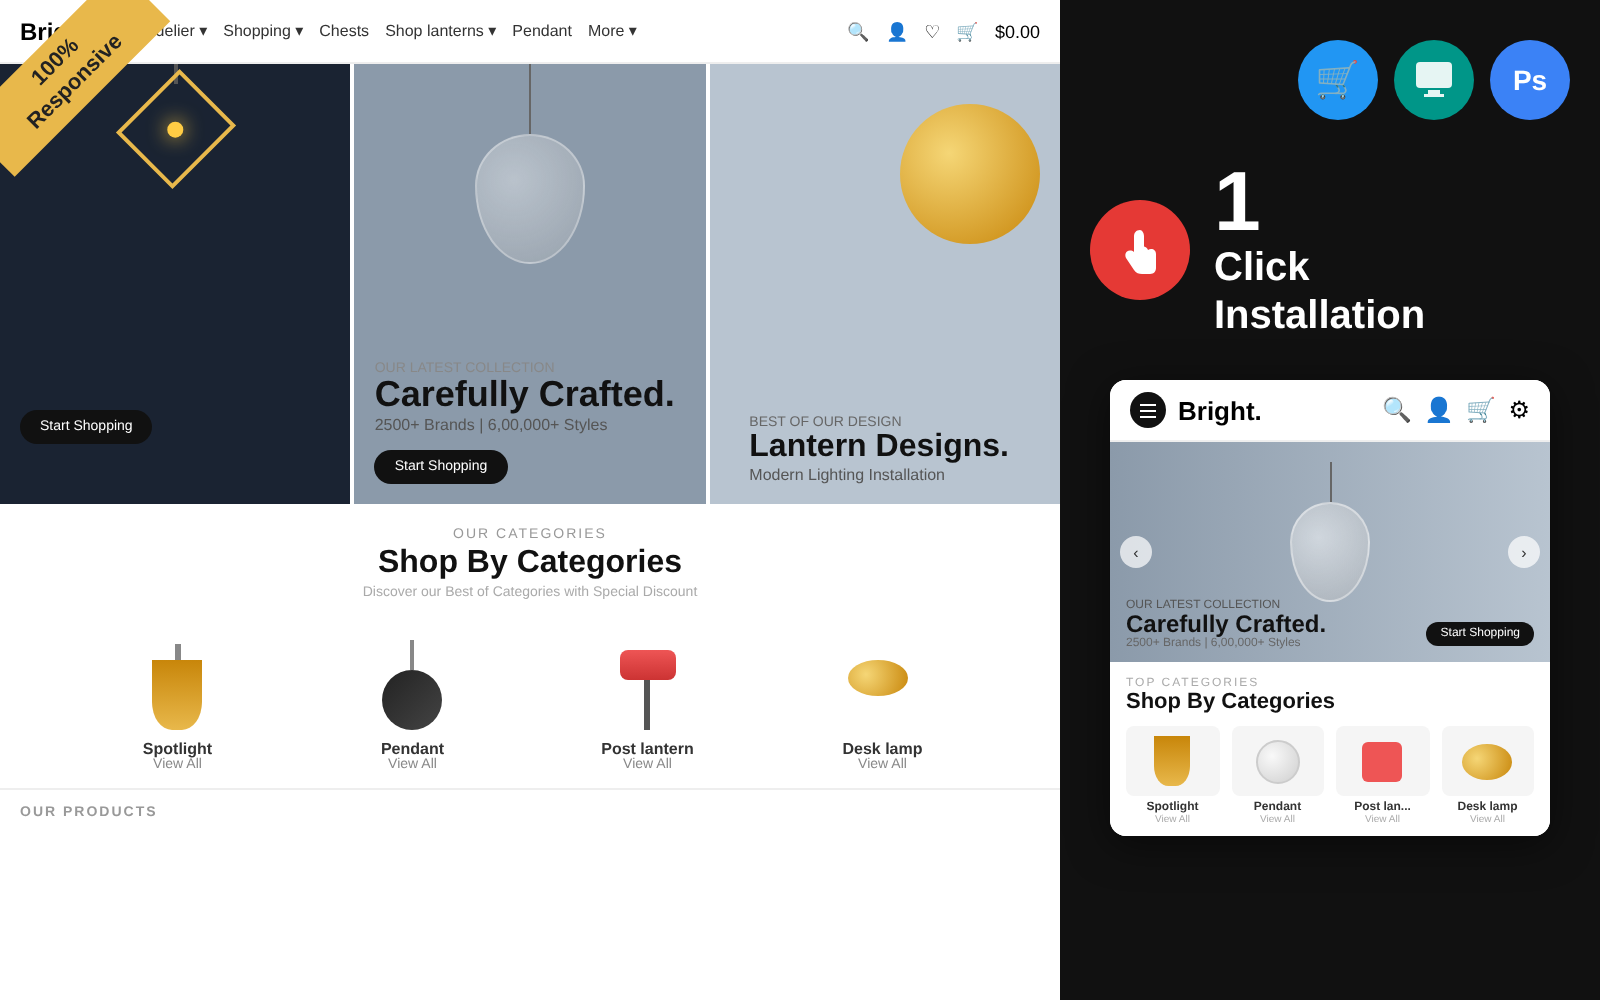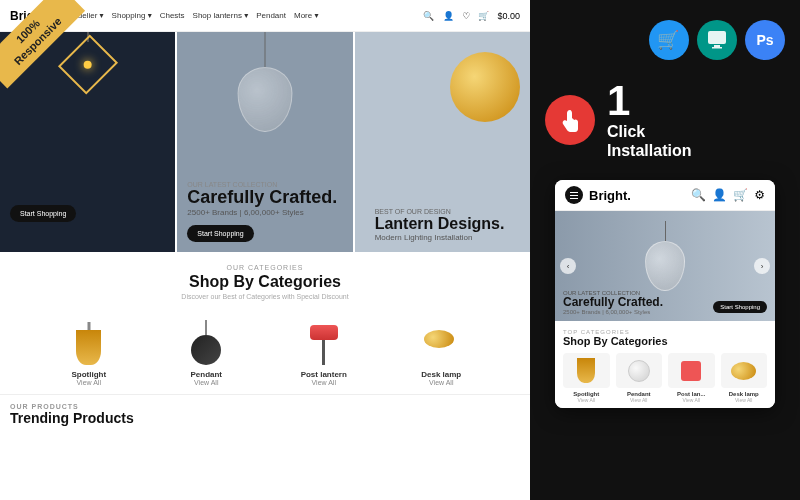--- a/index.html
+++ b/index.html
@@ -418,21 +418,21 @@
     .click-text {
       color: #fff;
     }
     .click-number {
       font-size: 42px;
       font-weight: 900;
       line-height: 1;
       color: #fff;
     }
     .click-label {
-      font-size: 16px;
+      font-size: 20px;
       font-weight: 700;
       color: #fff;
       line-height: 1.2;
     }
 
     
     .mobile-preview {
       background: #fff;
       border-radius: 8px;
       width: 220px;
@@ -724,21 +724,20 @@
           </div>
         </div>
         <div class="cat-name">Desk lamp</div>
         <div class="cat-link">View All</div>
       </div>
     </div>
   </div>
 
   <div class="trending-section">
     <div class="trending-title">OUR PRODUCTS</div>
-    <div class="trending-heading">Trending Products</div>
   </div>
 
 </div>
 
 <div class="right-panel">
 
   <div class="icons-row">
     <div class="icon-circle icon-blue">🛒</div>
     <div class="icon-circle icon-teal">
       <svg width="22" height="22" viewBox="0 0 22 22" fill="none" xmlns="http://www.w3.org/2000/svg">

